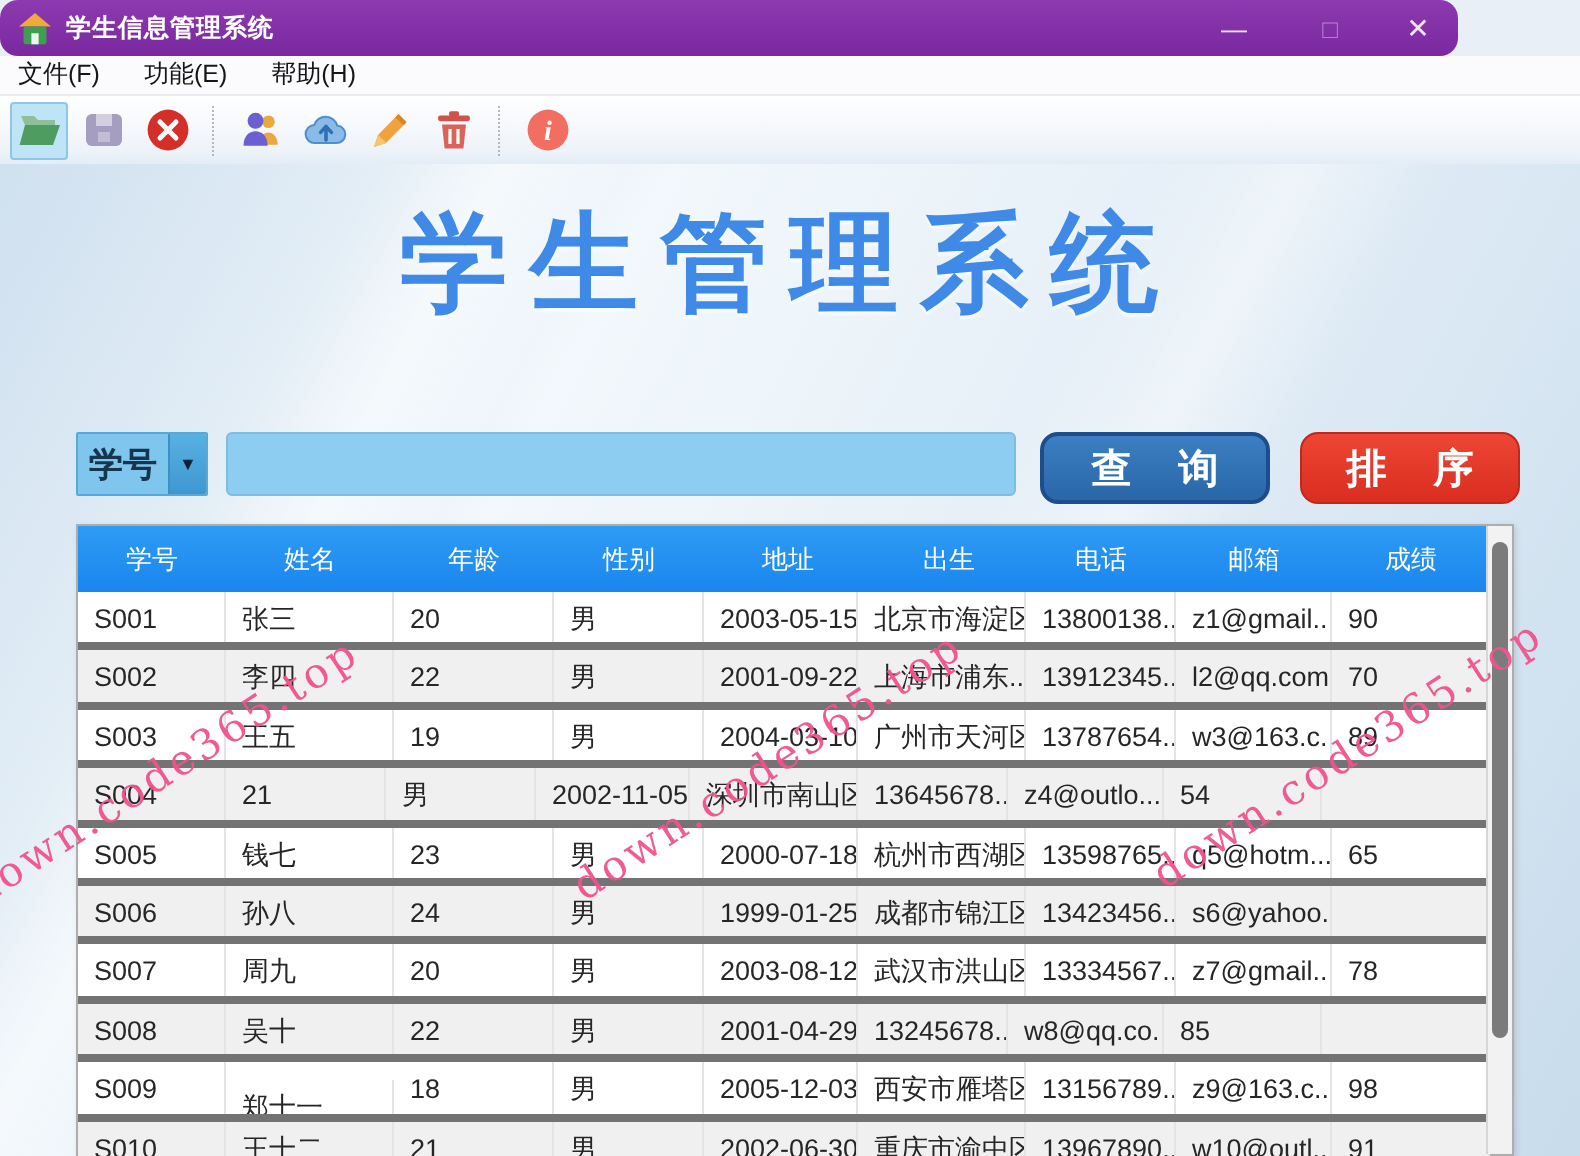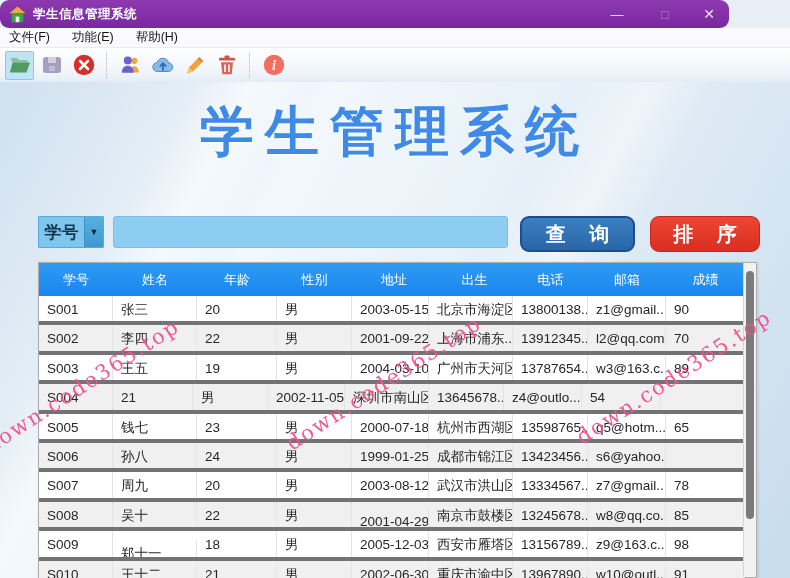--- a/index.html
+++ b/index.html
@@ -268,22 +268,21 @@
             <div class="td" style="width: 84px;">武汉市洪山区</div>
             <div class="td" style="width: 75px;">13334567...</div>
             <div class="td" style="width: 78px;">z7@gmail....</div>
             <div class="td" style="width: 79px;">78</div>
           </div>
           <div class="tr alt">
             <div class="td" style="width: 74px;">S008</div>
             <div class="td" style="width: 84px;">吴十</div>
             <div class="td" style="width: 80px;">22</div>
             <div class="td" style="width: 75px;">男</div>
-            <div class="td" style="width: 77px; margin-top: 6px;">2001-04-29</div>
-            <div class="td" style="width: 84px;">南京市鼓楼区</div>
+            <div class="td" style="width: 77px;">2001-04-29</div>
             <div class="td" style="width: 75px;">13245678...</div>
             <div class="td" style="width: 78px;">w8@qq.co...</div>
             <div class="td" style="width: 79px;">85</div>
           </div>
           <div class="tr">
             <div class="td" style="width: 74px;">S009</div>
             <div class="td" style="width: 84px; margin-top: 9px;">郑十一</div>
             <div class="td" style="width: 80px;">18</div>
             <div class="td" style="width: 75px;">男</div>
             <div class="td" style="width: 77px;">2005-12-03</div>

